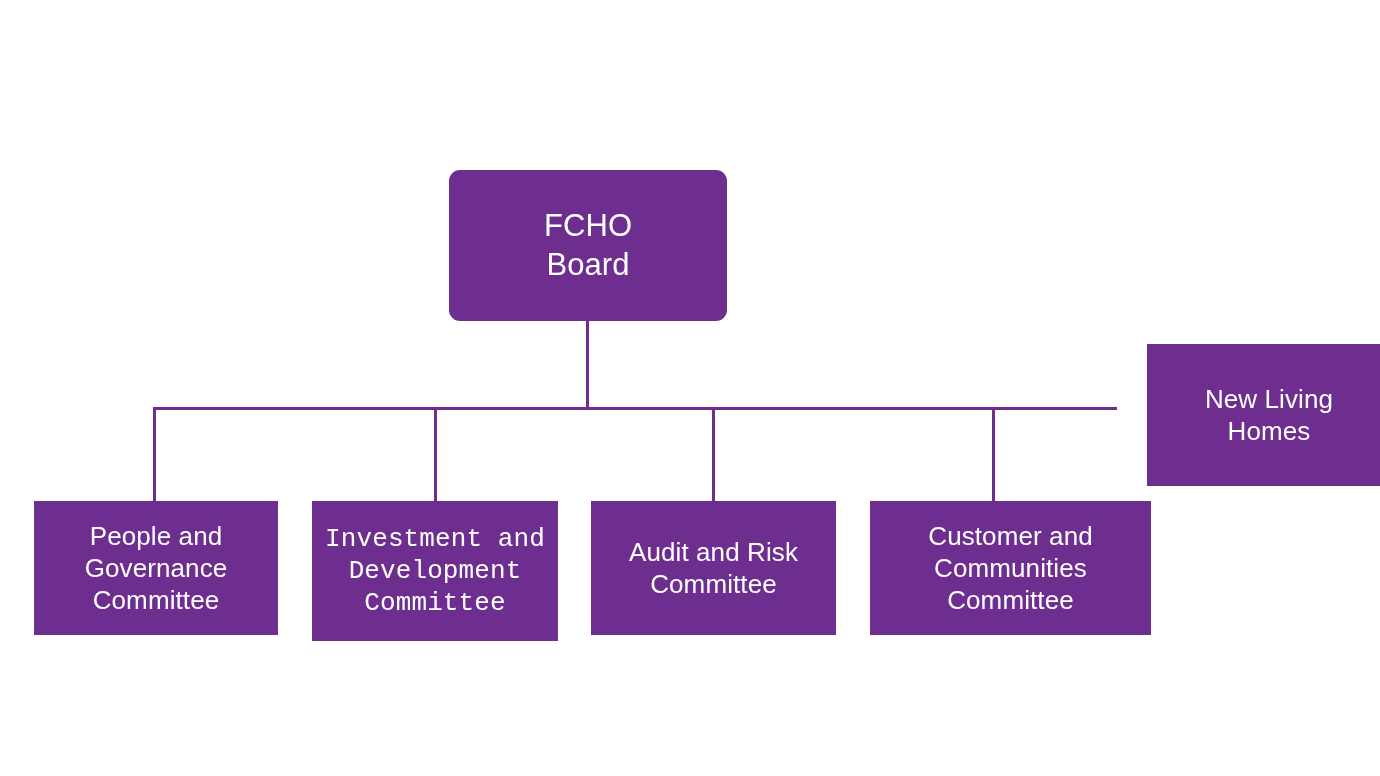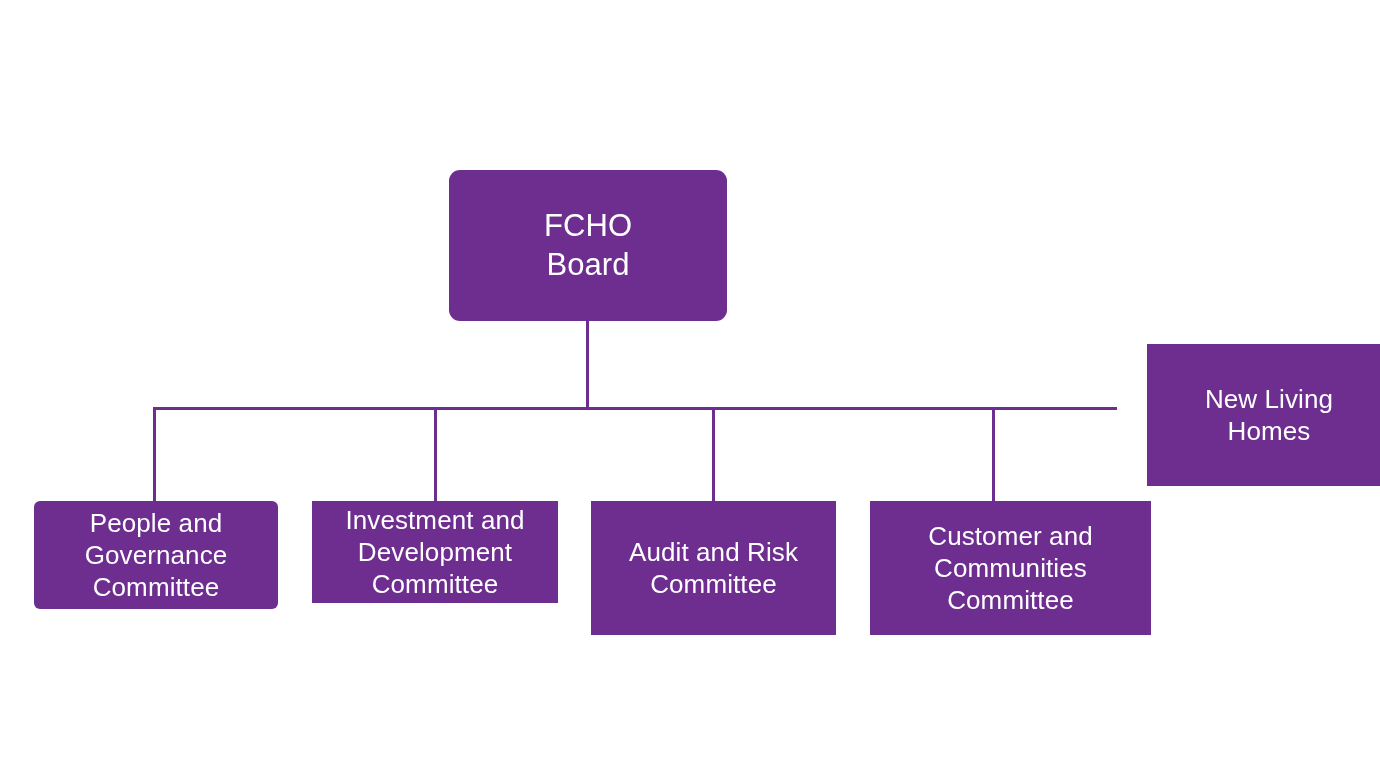--- a/index.html
+++ b/index.html
@@ -49,22 +49,22 @@
   
   #node-side {
     left: 1115px;
     top: 344px;
     width: 244px;
     height: 142px;
     font-size: 26px;
     margin-left: 32px;
   }
   
-  #node-c0 { left: 34px;  top: 501px; width: 244px; height: 108px; font-size: 26px; border-radius: 6px; }
-  #node-c1 { left: 312px; top: 501px; width: 246px; height: 102px; font-size: 26px; }
+  #node-c0 { left: 34px;  top: 501px; width: 244px; height: 134px; font-size: 26px; }
+  #node-c1 { left: 312px; top: 501px; width: 246px; height: 140px; font-size: 26px; font-family: Liberation Mono, monospace; }
   #node-c2 { left: 591px; top: 501px; width: 245px; height: 134px; font-size: 26px; }
   #node-c3 { left: 870px; top: 501px; width: 281px; height: 134px; font-size: 26px; }
 
   
   .conn {
     position: absolute;
     background: #6D2E90;
     z-index: 1;
   }
   .conn-v { width: 3px; }

